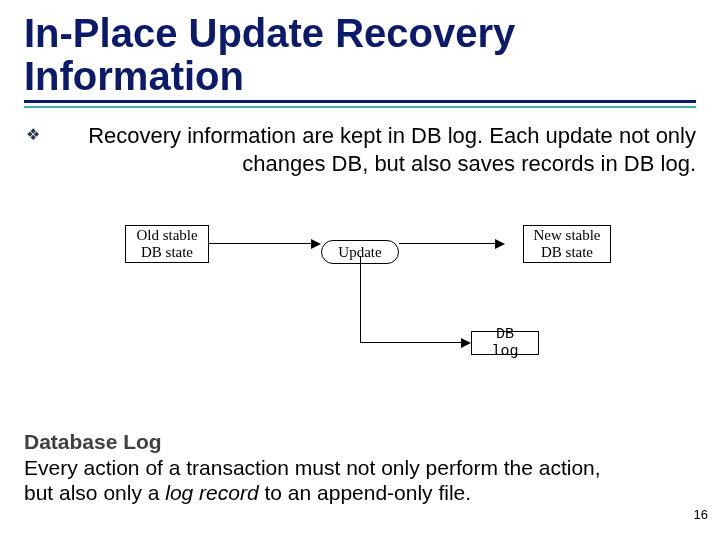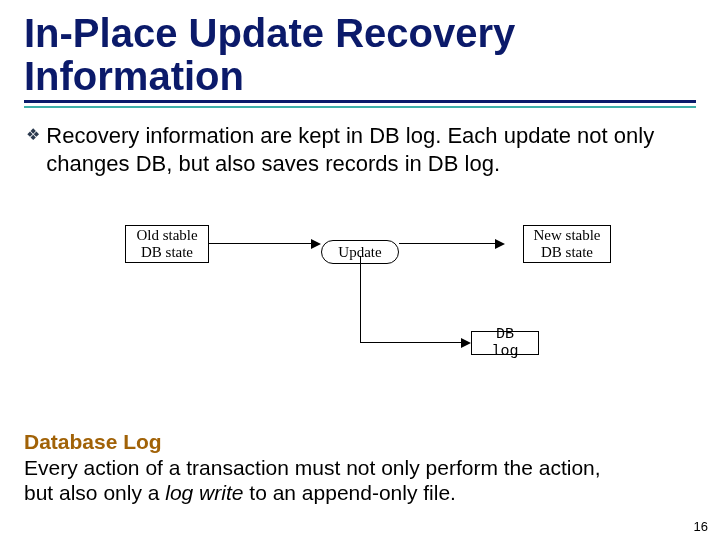--- a/index.html
+++ b/index.html
@@ -26,21 +26,21 @@
     color: #000;
     padding-left: 2px;
   }
   .bullet-row { display: flex; align-items: flex-start; gap: 6px; }
   .bullet-glyph {
     color: #2c3a4f;
     font-size: 16px;
     line-height: 26px;
     flex: 0 0 auto;
   }
-  .bullet-text { flex: 1 1 auto; }
+  .bullet-text { flex: 1 1 auto; text-align: right; }
   .diagram-wrap {
     margin-top: 40px;
     display: flex;
     justify-content: center;
   }
   .diagram {
     position: relative;
     width: 470px;
     height: 150px;
     font-family: "Times New Roman", Times, serif;
@@ -82,28 +82,28 @@
 
   .footer-block {
     position: absolute;
     left: 24px;
     bottom: 34px;
     width: 672px;
     font-size: 21px;
     line-height: 1.22;
   }
   .db-log-heading {
-    color: #a16207;
+    color: #404040;
     font-weight: bold;
   }
   .italic { font-style: italic; }
   .page-num {
     position: absolute;
     right: 12px;
-    bottom: 6px;
+    bottom: 18px;
     font-size: 13px;
     color: #000;
   }
 </style>
 </head>
 <body>
 
 <div class="slide">
 
   <div class="title">In-Place Update Recovery Information</div>
@@ -132,18 +132,18 @@
       <div class="arrow-line a3-v"></div>
       <div class="arrow-line a3-h"></div>
       <div class="arrow-head right a3-head"></div>
     </div>
   </div>
 
   <div class="footer-block">
     <div class="db-log-heading">Database Log</div>
     <div>Every action of a transaction must not only perform the action,</div>
     <div>
-      <span>but also only a </span><span class="italic">log write</span><span> to an append-only file.</span>
+      <span>but also only a </span><span class="italic">log record</span><span> to an append-only file.</span>
     </div>
   </div>
 
   <div class="page-num">16</div>
 </div>
 
 </body></html>

